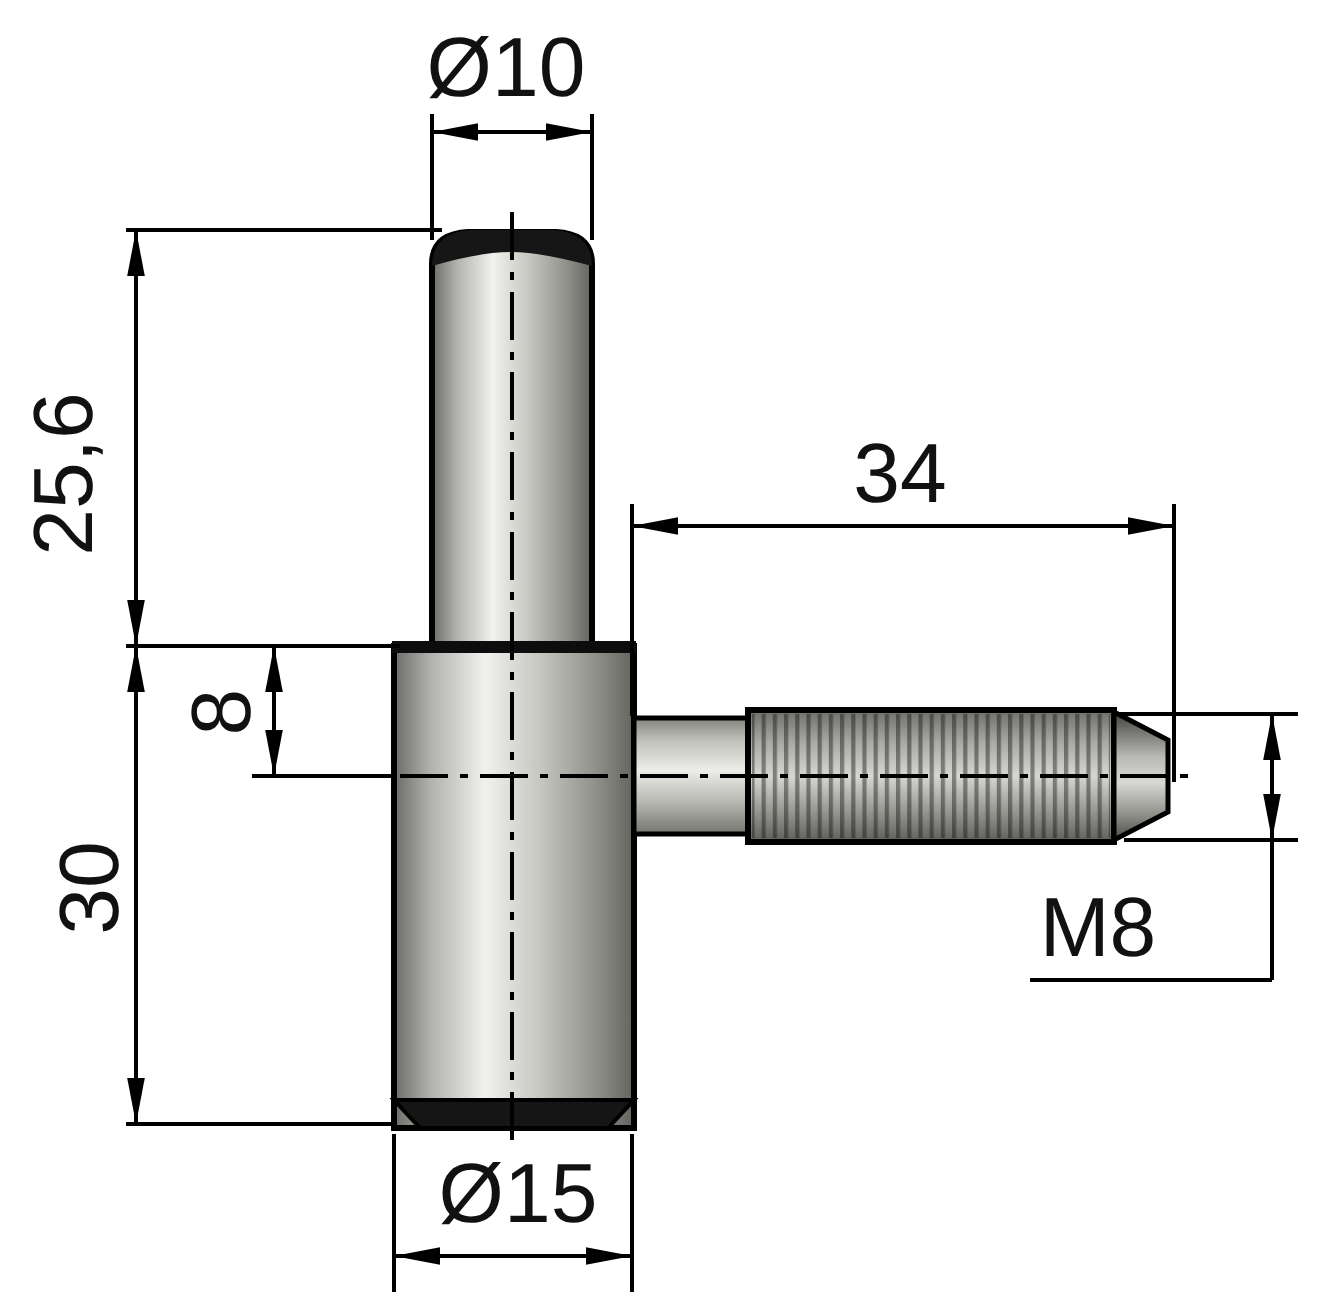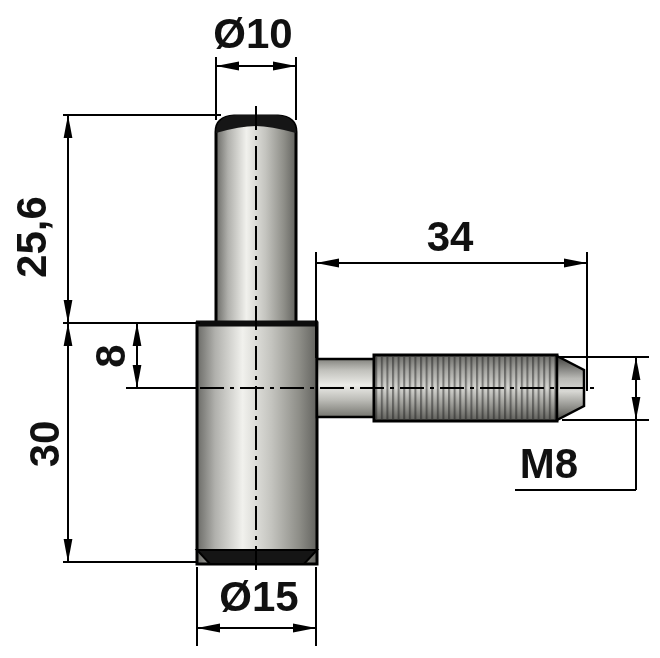--- a/index.html
+++ b/index.html
@@ -1,19 +1,18 @@
 <!DOCTYPE html>
 <html><head>
 <meta charset="utf-8">
 <style>
   html,body{margin:0;padding:0;background:#ffffff;}
   .stage{
     position:relative;width:660px;height:658px;background:#ffffff;overflow:hidden;
     font-family:"Liberation Sans", sans-serif;
-    font-weight:bold;
   }
   svg{position:absolute;left:0;top:0;}
   text{
     font-family:"Liberation Sans", sans-serif;
     font-size:42px;
     fill:#111111;
   }
   .ext{stroke:#000000;stroke-width:2;fill:none;}
   .dim{stroke:#000000;stroke-width:2;fill:none;}
   .arrow{fill:#000000;stroke:none;}

